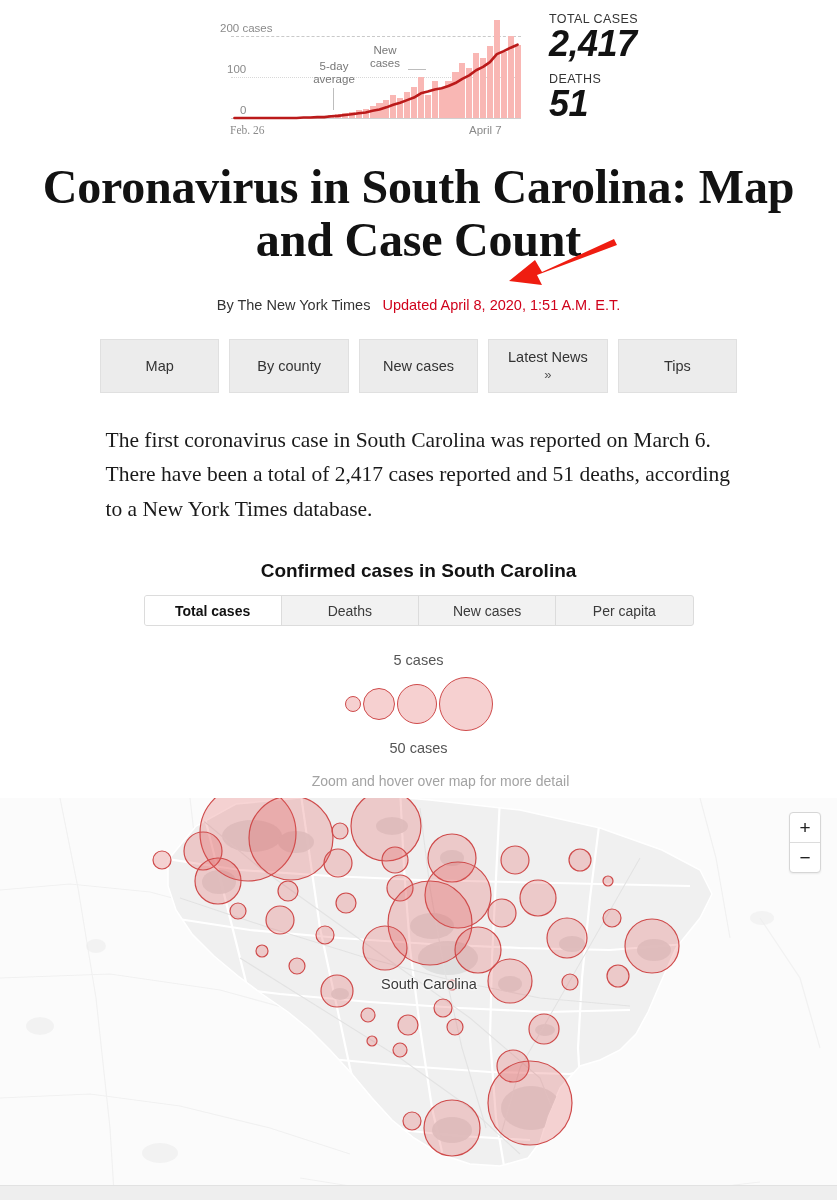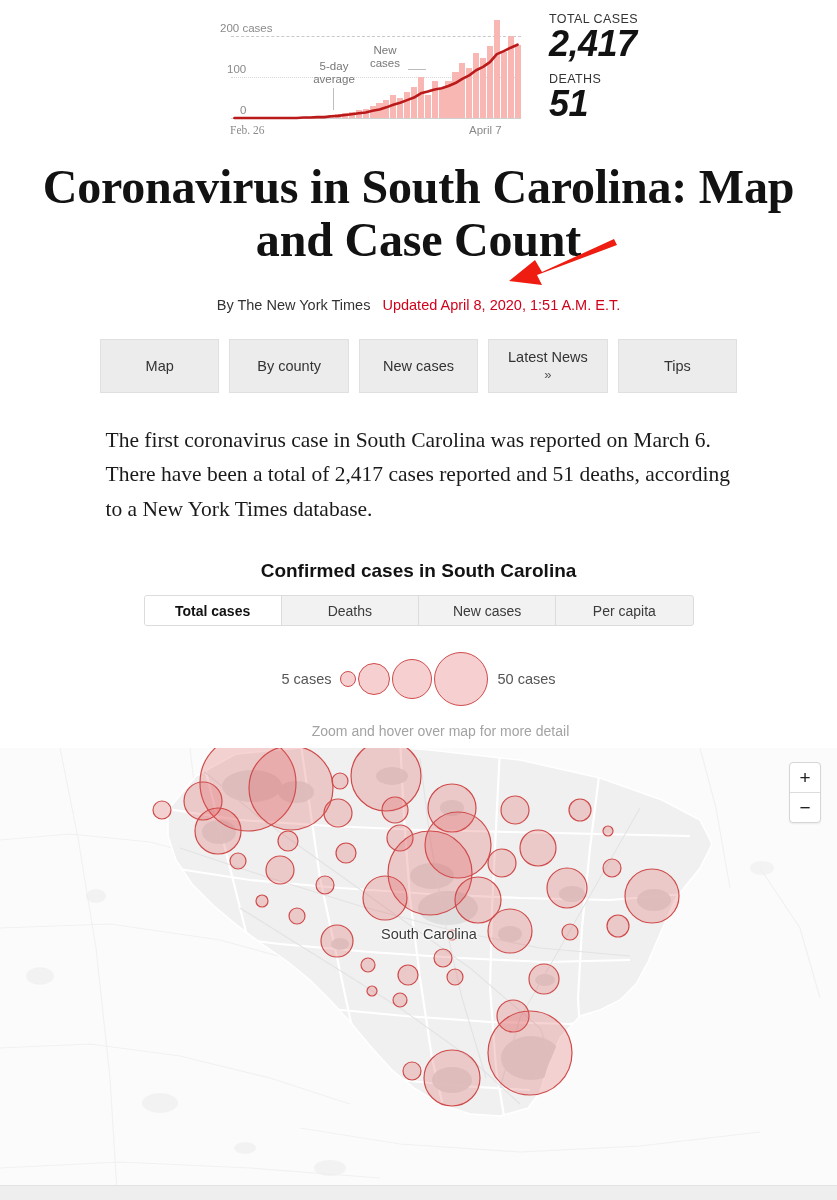--- a/index.html
+++ b/index.html
@@ -230,20 +230,21 @@
   }
 
   .legend {
     margin-top: 26px;
     display: flex;
     align-items: center;
     justify-content: center;
     gap: 9px;
     font-size: 14.5px;
     color: #555;
+    flex-direction: column;
   }
   .legend-circles {
     display: flex;
     align-items: center;
     gap: 2px;
   }
   .lc {
     border-radius: 50%;
     background: rgba(224,87,87,0.28);
     border: 1.2px solid #cf4b4b;

